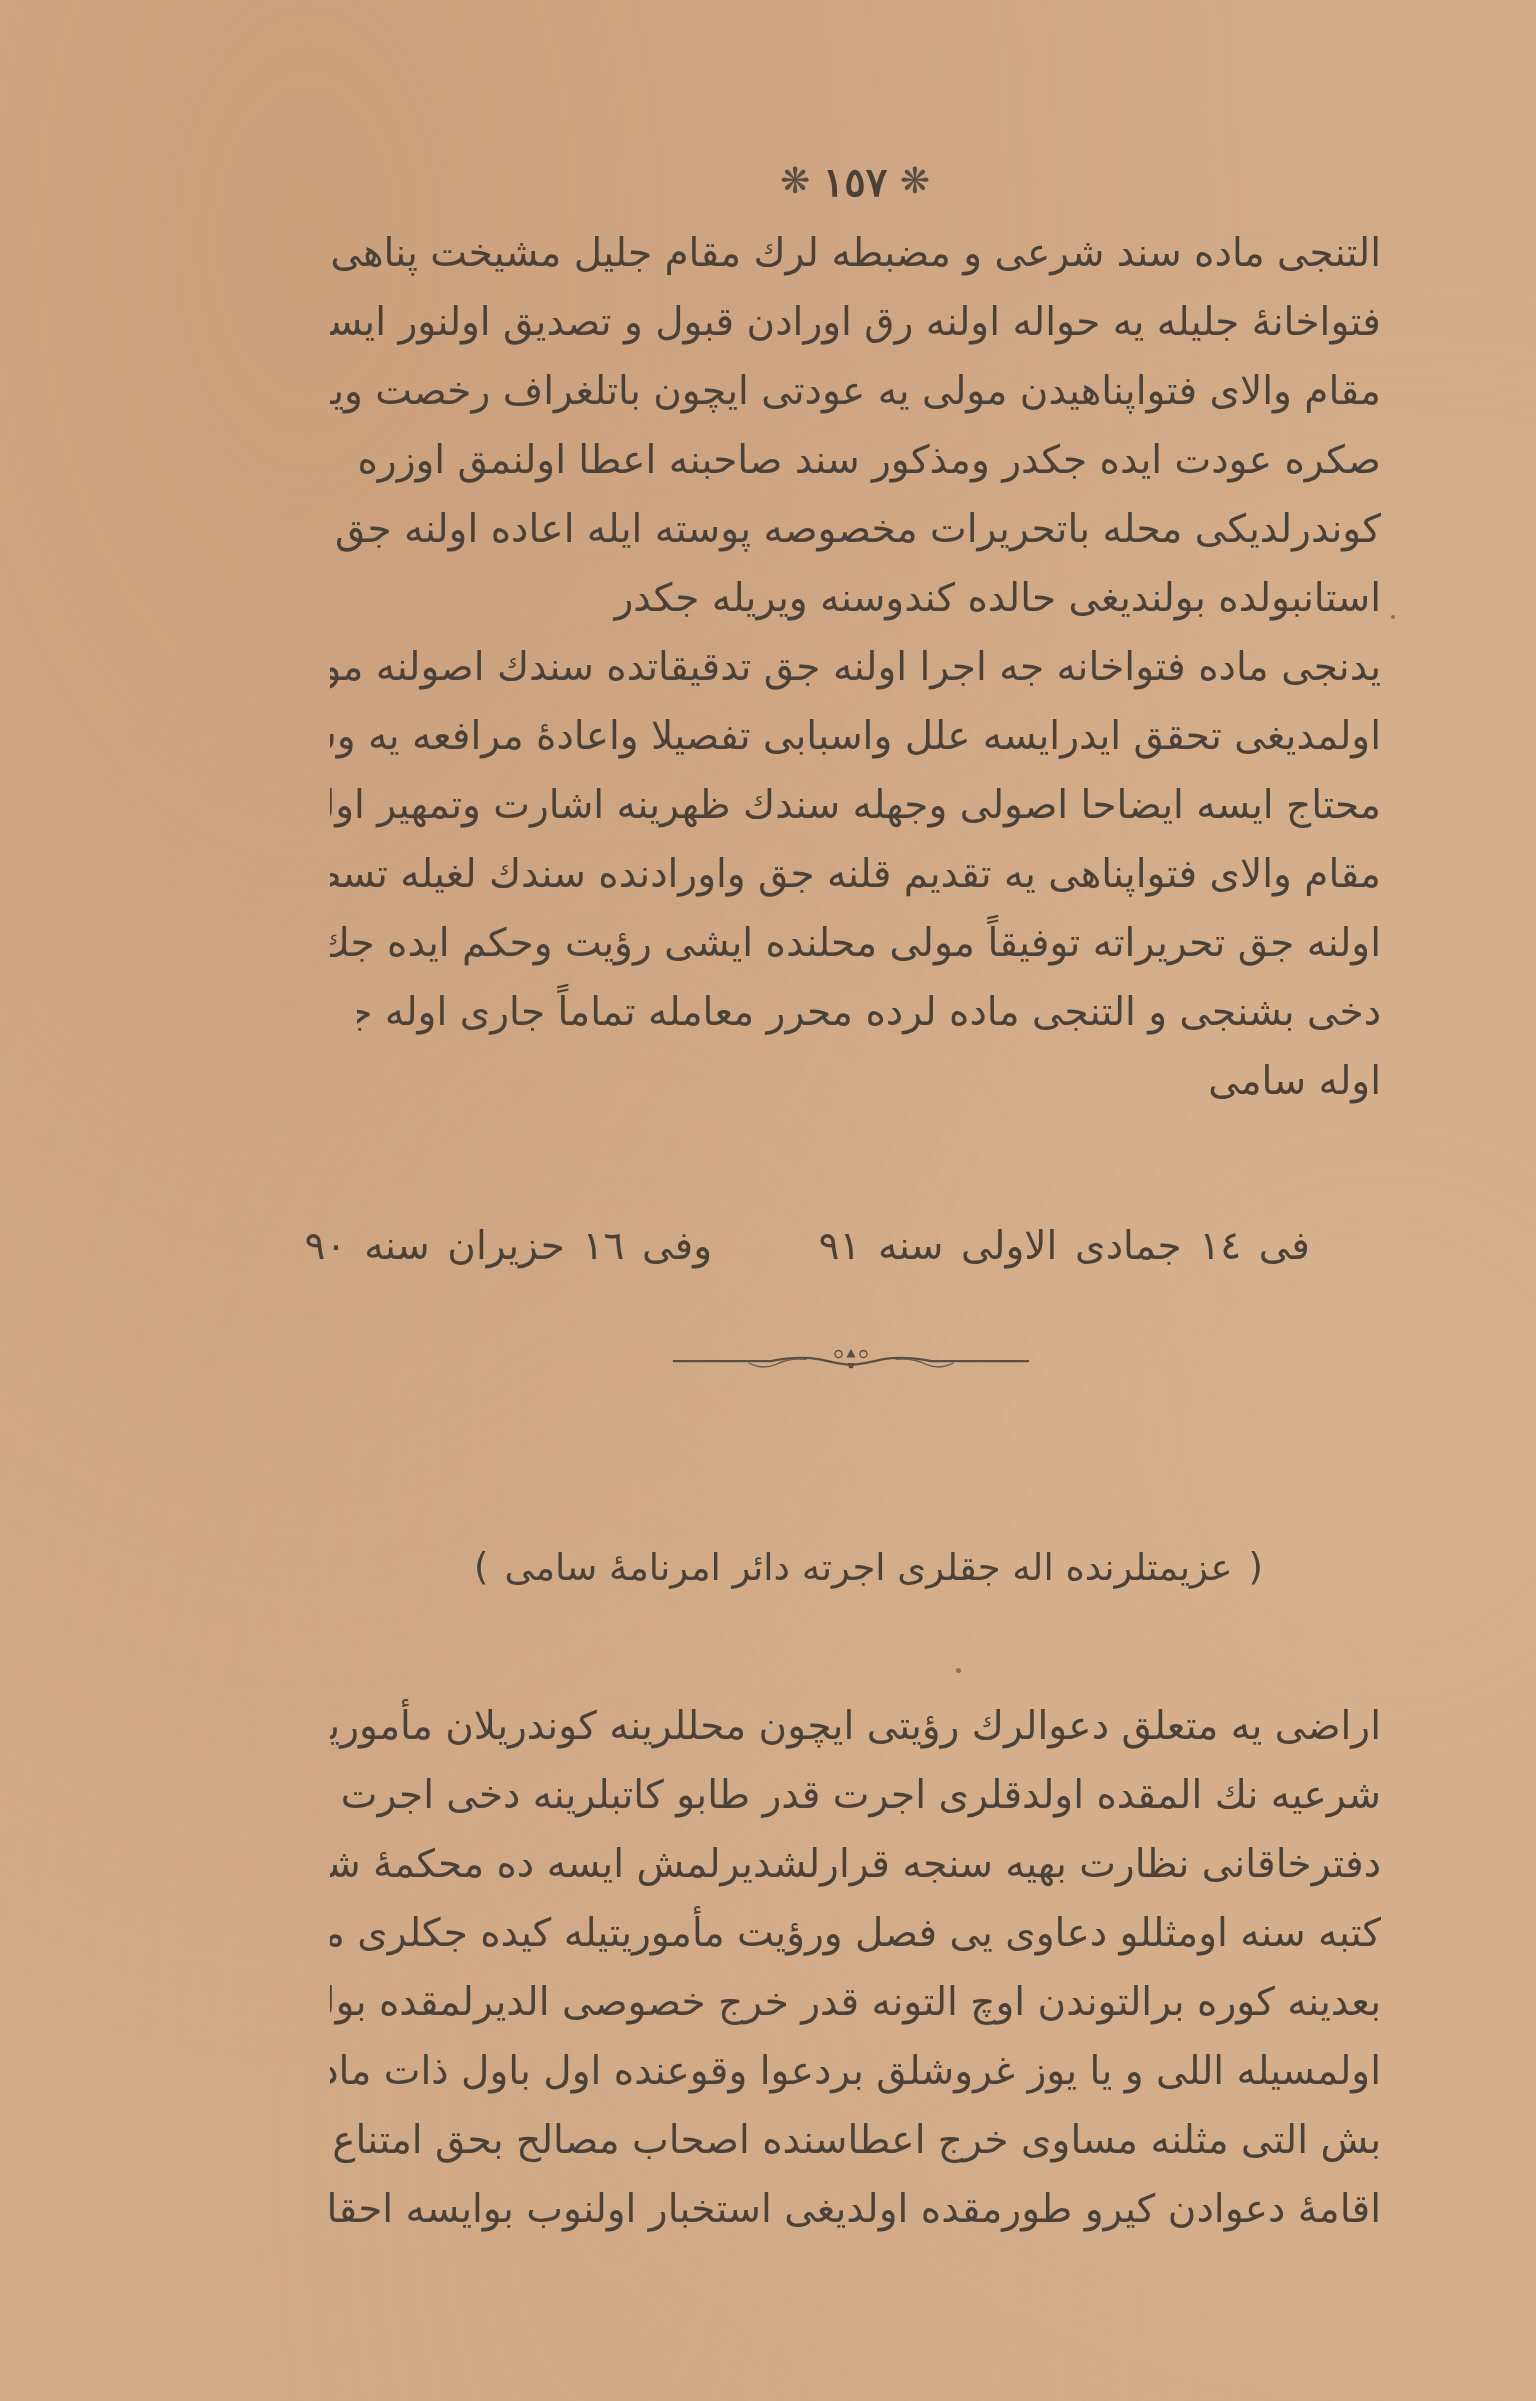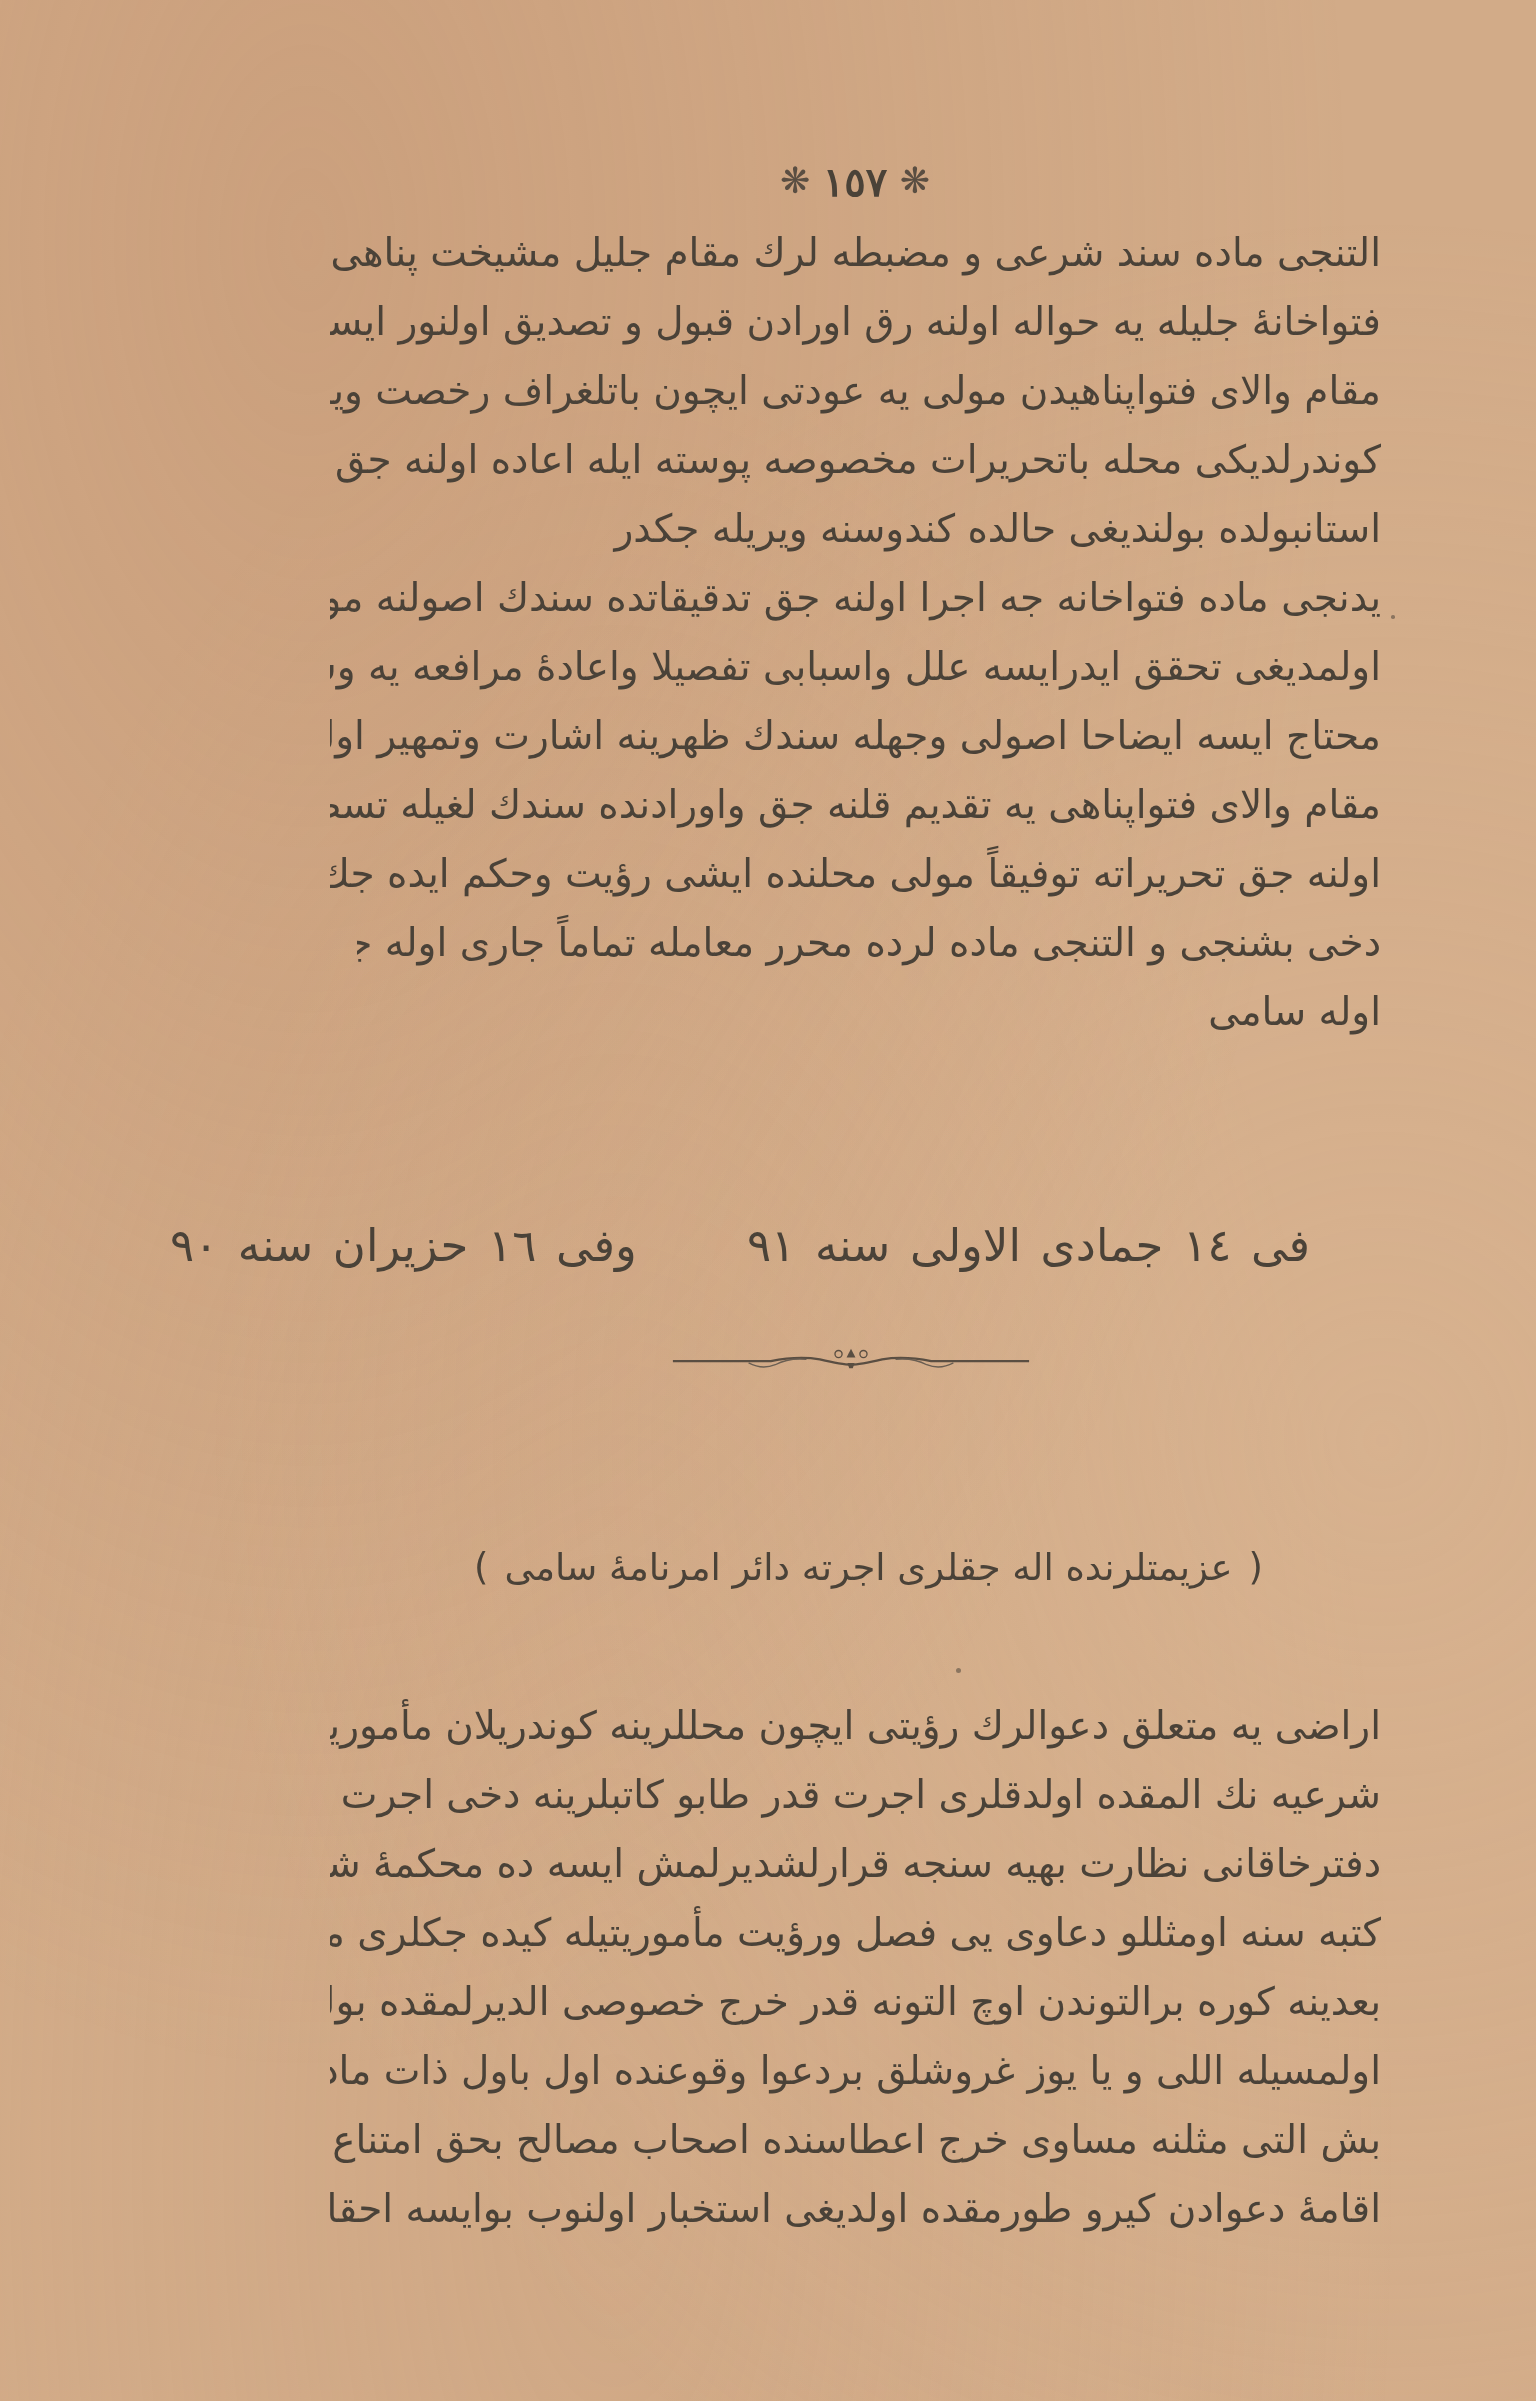--- a/index.html
+++ b/index.html
@@ -60,21 +60,21 @@
       justify-content: space-between;
       direction: rtl;
     }
     .line.short { justify-content: flex-start; margin-left: 27px; }
     .date-line {
       position: absolute;
       left: 401px; top: 1210px;
       width: 909px;
       direction: rtl;
       text-align: center;
-      font-size: 45px;
+      font-size: 39px;
       height: 71px; line-height: 71px;
       white-space: nowrap;
       word-spacing: 5.3px;
     }
     .date-line .sep { display: inline-block; width: 71px; }
     .divider {
       position: absolute;
       left: 664px; top: 1336px;
       width: 374px; height: 45px;
     }
@@ -104,20 +104,21 @@
   <div class="page-number">
     <span class="ornament">❋</span>
     <span class="num">١٥٧</span>
     <span class="ornament">❋</span>
   </div>
 
   <div class="text-block" style="top:218px;">
     <div class="line">التنجی ماده    سند شرعی و مضبطه لرك مقام جلیل مشیخت پناهی یه ورودنده</div>
     <div class="line">فتواخانهٔ جلیله یه حواله اولنه رق اورادن قبول و تصدیق اولنور ایسه</div>
     <div class="line">مقام والای فتواپناهیدن مولی یه عودتی ایچون باتلغراف رخصت ویرلدکدن</div>
+    <div class="line">صکره عودت ایده جکدر    ومذکور سند صاحبنه اعطا اولنمق اوزره</div>
     <div class="line">کوندرلدیکی محله باتحریرات مخصوصه پوسته ایله اعاده اولنه جق و صاحبی</div>
     <div class="line short">استانبولده بولندیغی حالده کندوسنه ویریله جکدر</div>
     <div class="line">یدنجی ماده    فتواخانه جه اجرا اولنه جق تدقیقاتده سندك اصولنه موافق</div>
     <div class="line">اولمدیغی تحقق ایدرایسه علل واسبابی تفصیلا واعادهٔ مرافعه یه وشهوده</div>
     <div class="line">محتاج ایسه ایضاحا اصولی وجهله سندك ظهرینه اشارت وتمهیر اولنوب</div>
     <div class="line">مقام والای فتواپناهی یه تقدیم قلنه جق واورادنده سندك لغیله تسطیر</div>
     <div class="line">اولنه جق تحریراته توفیقاً مولی محلنده ایشی رؤیت وحکم ایده جك وبونده</div>
     <div class="line short">دخی بشنجی و التنجی ماده لرده محرر معامله تماماً جاری اوله جقدر</div>
     <div class="line short">اوله سامی</div>
   </div>

